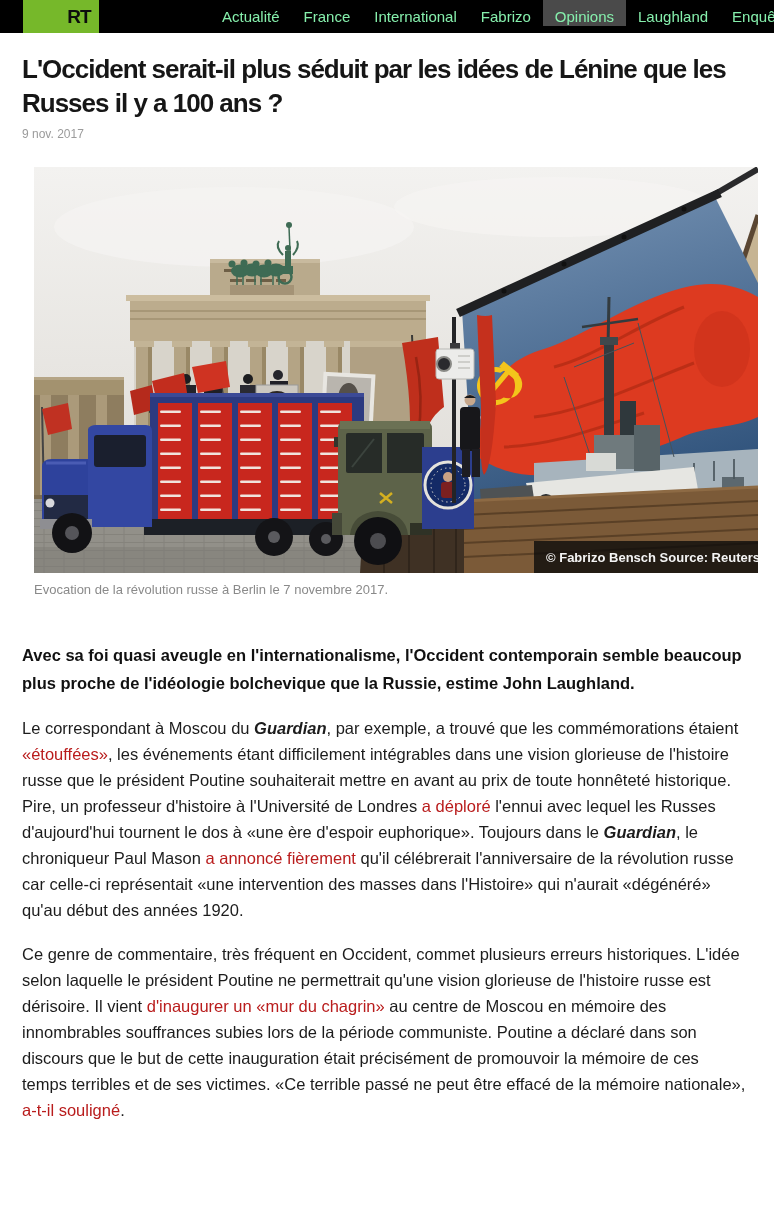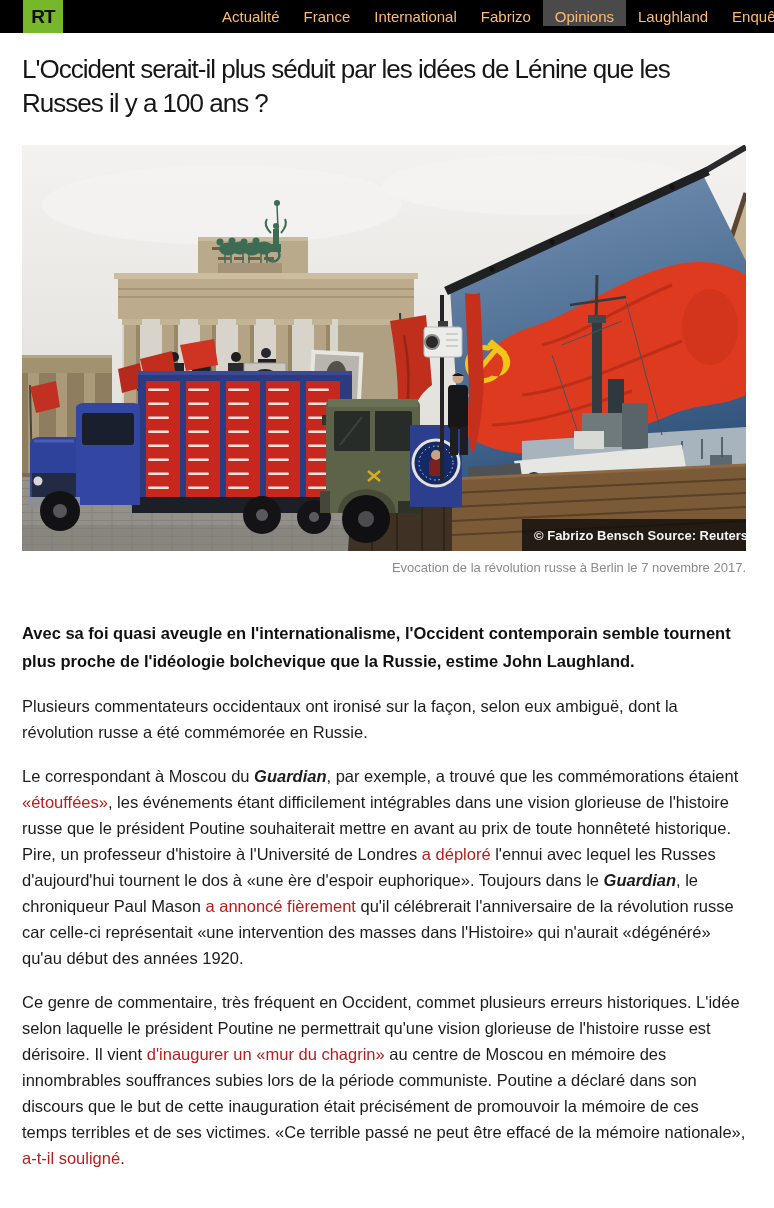--- a/index.html
+++ b/index.html
@@ -1,32 +1,32 @@
 <!DOCTYPE html>
 <html><head>
 <meta charset="utf-8">
 <style>
   html,body{margin:0;padding:0;width:774px;height:1208px;overflow:hidden;background:#fff;
     font-family:"Liberation Sans","DejaVu Sans",sans-serif;}
   
   .nav{position:relative;z-index:5;height:33px;background:#000;}
   .logo{position:absolute;left:23px;top:0;width:40px;height:33px;background:#76b82a;
     display:flex;align-items:center;justify-content:center;font-weight:bold;font-size:19px;
-    color:#0d0d0d;letter-spacing:-1px;cursor:pointer;}
+    color:#0d0d0d;letter-spacing:-1px;cursor:pointer;padding-left:36px;}
   .nav-menu{position:absolute;left:210px;top:0;display:flex;white-space:nowrap;}
-  .nav-item{display:block;height:33px;line-height:33px;padding:0 12px;color:#fdba74;
+  .nav-item{display:block;height:33px;line-height:33px;padding:0 12px;color:#86efac;
     font-size:15px;text-decoration:none;cursor:pointer;}
   .nav-item.active{background:#4a4a4a;height:26px;}
   
   .main{padding:0 28px 0 22px;}
-  h1{margin:19px 0 0;font-size:26px;line-height:34px;font-weight:400;color:#161616;letter-spacing:-1px;}
+  h1{margin:19px 0 0;font-size:26px;line-height:34px;font-weight:700;color:#161616;letter-spacing:-1px;}
   .date{margin-top:7px;font-size:12px;line-height:15px;color:#9b9b9b;}
-  figure{margin:25px 0 0;width:724px;}
+  figure{margin:25px 12px 0;width:724px;}
   figure svg{display:block;}
-  figcaption{margin-top:9px;font-size:13px;color:#8a8a8a;text-align:right;}
+  figcaption{margin-top:9px;font-size:13px;color:#8a8a8a;}
   .intro{margin:44px 0 0;font-size:16.5px;line-height:28px;font-weight:bold;color:#111;}
   .body-p{margin:18px 0 0;font-size:16.5px;line-height:26px;color:#1c1c1c;}
   .body-p em{font-style:italic;font-weight:bold;}
   .a-link{color:#b91c1c;text-decoration:none;cursor:pointer;}
 </style>
 </head>
 <body>
 
 <header class="nav">
   <div class="logo">RT</div>
@@ -36,20 +36,21 @@
     <a class="nav-item">International</a>
     <a class="nav-item">Fabrizo</a>
     <a class="nav-item active">Opinions</a>
     <a class="nav-item">Laughland</a>
     <a class="nav-item">Enquêtes</a>
   </nav>
 </header>
 
 <main class="main">
   <h1>L'Occident serait-il plus séduit par les idées de Lénine que les Russes il y a 100 ans ?</h1>
+  <div class="date">9 nov. 2017</div>
 
   <figure>
     <svg viewBox="0 0 724 406" width="724" height="406">
       <defs>
         <linearGradient id="sky" x1="0" y1="0" x2="0" y2="1">
           <stop offset="0" stop-color="#f3f2f0"></stop>
             <stop offset="1" stop-color="#dcd9d3"></stop>
         </linearGradient>
         <linearGradient id="bb" x1="0" y1="0" x2="0.25" y2="1">
           <stop offset="0" stop-color="#7794b5"></stop>
@@ -323,20 +324,19 @@
       </g>
 
       <g>
         <rect x="500" y="374" width="224" height="32" fill="#0a0a0a" opacity="0.78"></rect>
         <text x="512" y="395" font-size="13" font-weight="bold" fill="#f4f4f4">© Fabrizo Bensch Source: Reuters</text>
       </g>
     </svg>
     <figcaption>Evocation de la révolution russe à Berlin le 7 novembre 2017.</figcaption>
   </figure>
 
-  <p class="intro">Avec sa foi quasi aveugle en l'internationalisme, l'Occident contemporain semble tournent plus proche de l'idéologie bolchevique que la Russie, estime John Laughland.</p>
+  <p class="intro">Avec sa foi quasi aveugle en l'internationalisme, l'Occident contemporain semble beaucoup plus proche de l'idéologie bolchevique que la Russie, estime John Laughland.</p>
 
   <div>
-      <p class="body-p"><span>Plusieurs commentateurs occidentaux ont ironisé sur la façon, selon eux ambiguë, dont la révolution russe a été commémorée en Russie.</span></p>
       <p class="body-p"><span>Le correspondant à Moscou du </span><em>Guardian</em><span>, par exemple, a trouvé que les commémorations étaient </span><a class="a-link">«étouffées»</a><span>, les événements étant difficilement intégrables dans une vision glorieuse de l'histoire russe que le président Poutine souhaiterait mettre en avant au prix de toute honnêteté historique. Pire, un professeur d'histoire à l'Université de Londres </span><a class="a-link">a déploré</a><span> l'ennui avec lequel les Russes d'aujourd'hui tournent le dos à «une ère d'espoir euphorique».  Toujours dans le </span><em>Guardian</em><span>, le chroniqueur Paul Mason </span><a class="a-link">a annoncé fièrement</a><span> qu'il célébrerait l'anniversaire de la révolution russe car celle-ci représentait «une intervention des masses dans l'Histoire» qui n'aurait «dégénéré» qu'au début des années 1920.</span></p>
       <p class="body-p"><span>Ce genre de commentaire, très fréquent en Occident, commet plusieurs erreurs historiques. L'idée selon laquelle le président Poutine ne permettrait qu'une vision glorieuse de l'histoire russe est dérisoire. Il vient </span><a class="a-link">d'inaugurer un «mur du chagrin»</a><span> au centre de Moscou en mémoire des innombrables souffrances subies lors de la période communiste. Poutine a déclaré dans son discours que le but de cette inauguration était précisément de promouvoir la mémoire de ces temps terribles et de ses victimes. «Ce terrible passé ne peut être effacé de la mémoire nationale», </span><a class="a-link">a-t-il souligné</a><span>.</span></p>
     </div>
 </main>
 
 </body></html>

